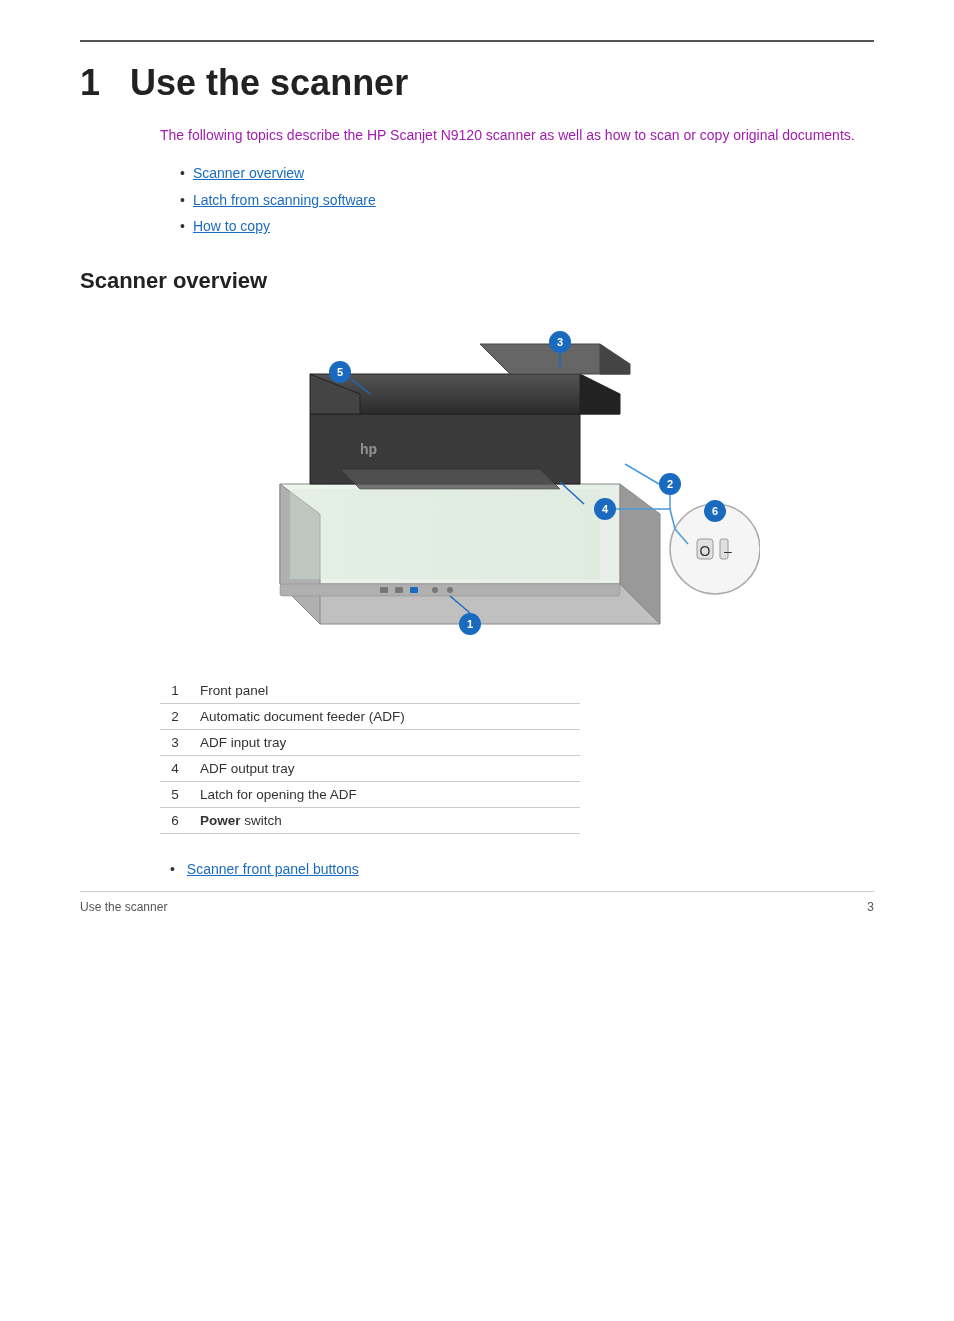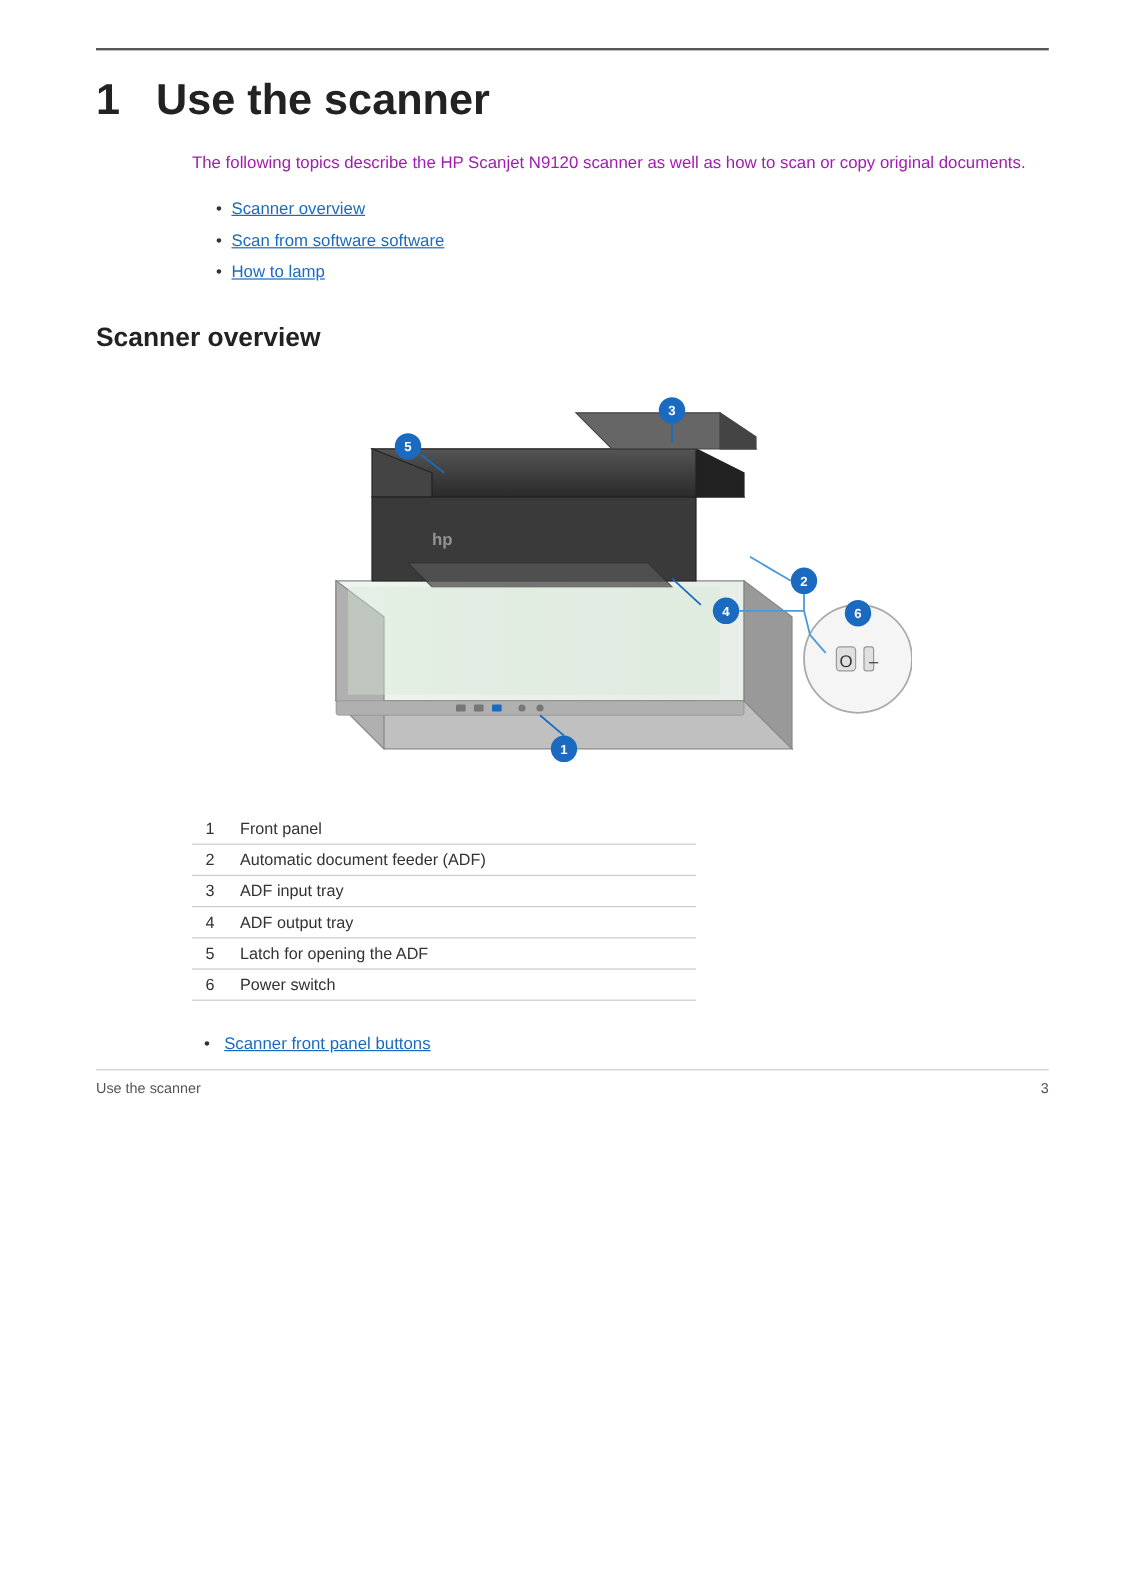--- a/index.html
+++ b/index.html
@@ -83,21 +83,21 @@
       padding: 5px 10px;
       vertical-align: middle;
       font-size: 13.5px;
     }
     .parts-table td:first-child {
       text-align: center;
       width: 30px;
       color: #333;
     }
     .bold-word {
-      font-weight: normal;
+      font-weight: bold;
     }
     .see-also-section {
       margin-left: 80px;
       margin-top: 10px;
     }
     .see-also-label {
       font-style: italic;
       margin-bottom: 8px;
       font-size: 13.5px;
     }
@@ -146,22 +146,22 @@
 
   <h1 class="chapter-title">
     <span class="chapter-num">1</span>
     <span>Use the scanner</span>
   </h1>
 
   <p class="intro-text">The following topics describe the HP Scanjet N9120 scanner as well as how to scan or copy original documents.</p>
 
   <ul class="toc-list">
     <li><a href="#">Scanner overview</a></li>
-    <li><a href="#">Scan from software software</a></li>
-    <li><a href="#">How to lamp</a></li>
+    <li><a href="#">Latch from scanning software</a></li>
+    <li><a href="#">How to copy</a></li>
   </ul>
 
   <h2 class="section-heading">Scanner overview</h2>
 
   <div class="scanner-image-container">
     <svg viewBox="0 0 600 350" width="600" height="350" xmlns="http://www.w3.org/2000/svg">
 
       <defs>
         <linearGradient id="bodyGrad" x1="0" y1="0" x2="1" y2="1">
           <stop offset="0%" stop-color="#d0d0d0"></stop>

